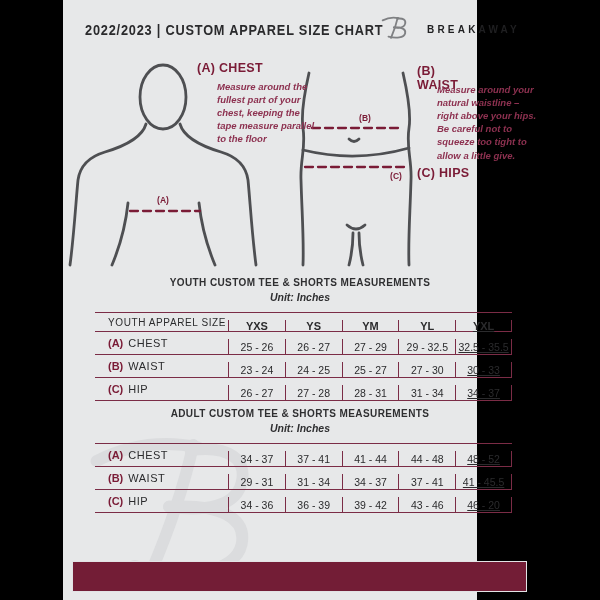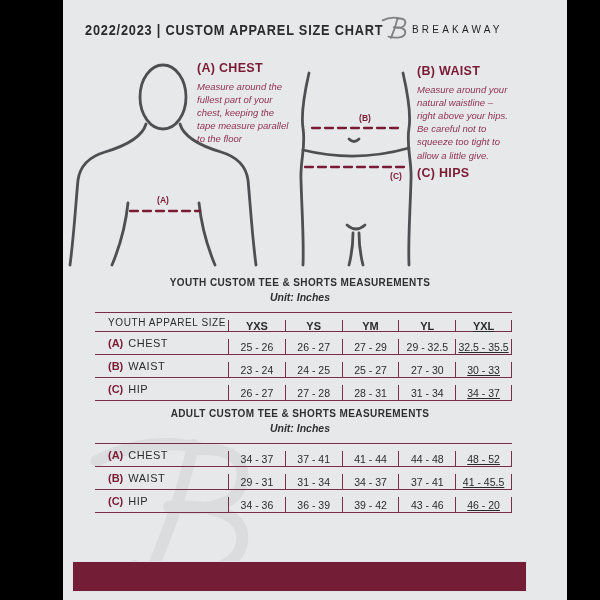--- a/index.html
+++ b/index.html
@@ -12,39 +12,39 @@
   *{margin:0;padding:0;box-sizing:border-box;}
   html,body{width:600px;height:600px;}
   body{
     background:#000;
     position:relative;
     overflow:hidden;
     font-family:"Liberation Sans","DejaVu Sans",sans-serif;
     color:var(--ink);
   }
   .doc{
-    position:absolute;left:63px;top:0;width:504px;height:600px;
+    position:absolute;left:63px;top:0;width:414px;height:600px;
     background:var(--docbg);
   }
   
   .hdr-title{
     position:absolute;left:22px;top:22px;
     font-size:14.5px;font-weight:800;letter-spacing:.9px;color:#2a2a2c;
     transform:scaleX(.88);transform-origin:left center;white-space:nowrap;
   }
   .brand{
-    position:absolute;left:337px;top:24px;
-    font-size:10px;font-weight:400;letter-spacing:3.2px;color:#1f1f21;white-space:nowrap;padding-left:12px;
+    position:absolute;left:352px;top:24px;
+    font-size:10px;font-weight:700;letter-spacing:3.2px;color:#1f1f21;white-space:nowrap;padding-left:12px;
   }
   .logo-sm{position:absolute;left:318px;top:13px;color:#7f8083;}
   
   .mh{position:absolute;font-size:12.5px;font-weight:800;color:var(--maroon);letter-spacing:.3px;z-index:2;}
   .md{
-    position:absolute;font-size:9.5px;font-style:italic;font-weight:400;
-    color:var(--maroon-text);line-height:1.38;white-space:pre-line;z-index:2;
+    position:absolute;font-size:9.5px;font-style:italic;font-weight:700;
+    color:var(--maroon-text);line-height:1.38;white-space:pre-line;z-index:2;margin-left:20px;
   }
   .fig{position:absolute;z-index:1;}
   .fig path,.fig ellipse{fill:none;stroke:#4e4f52;stroke-width:2.8;stroke-linecap:round;}
   .fig .dash{stroke:var(--maroon);stroke-width:2.3;stroke-dasharray:8 5;}
   .diag-label{
     position:absolute;font-size:8.5px;font-weight:800;color:var(--maroon);z-index:2;
   }
   
   .sec-title{
     position:absolute;left:0;width:474px;text-align:center;

